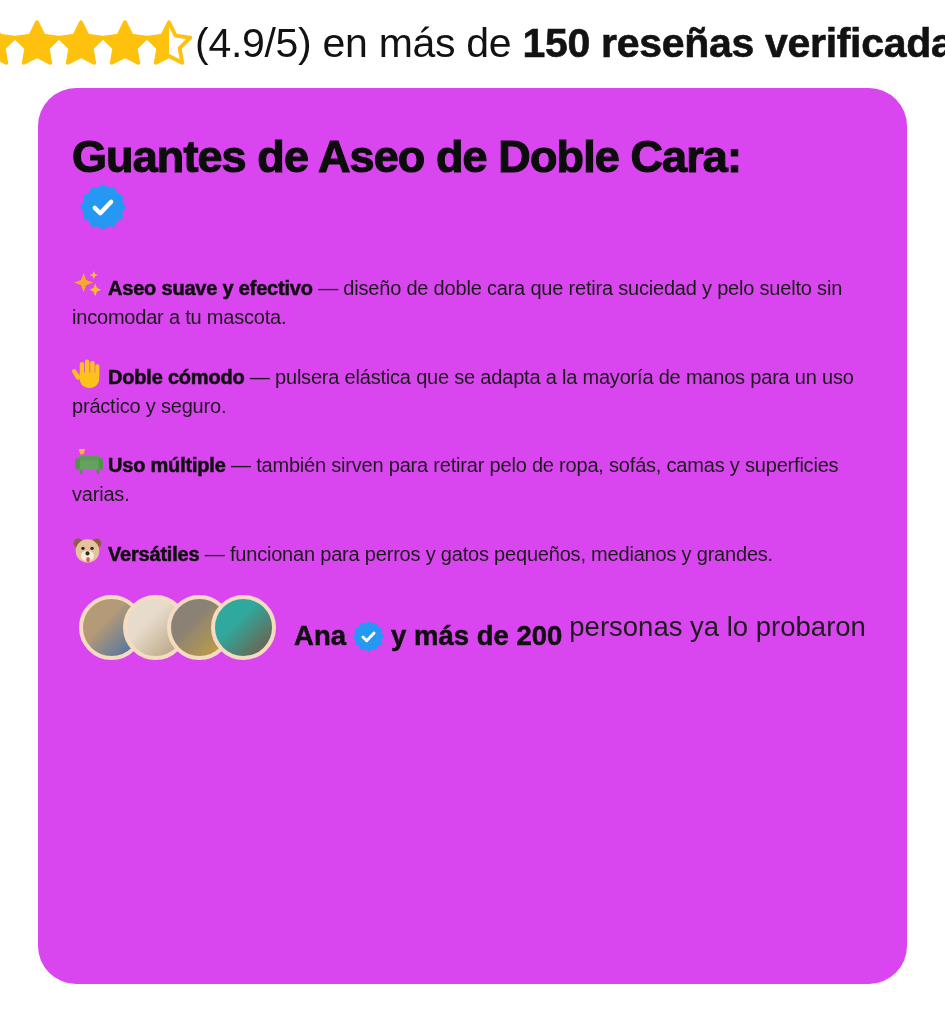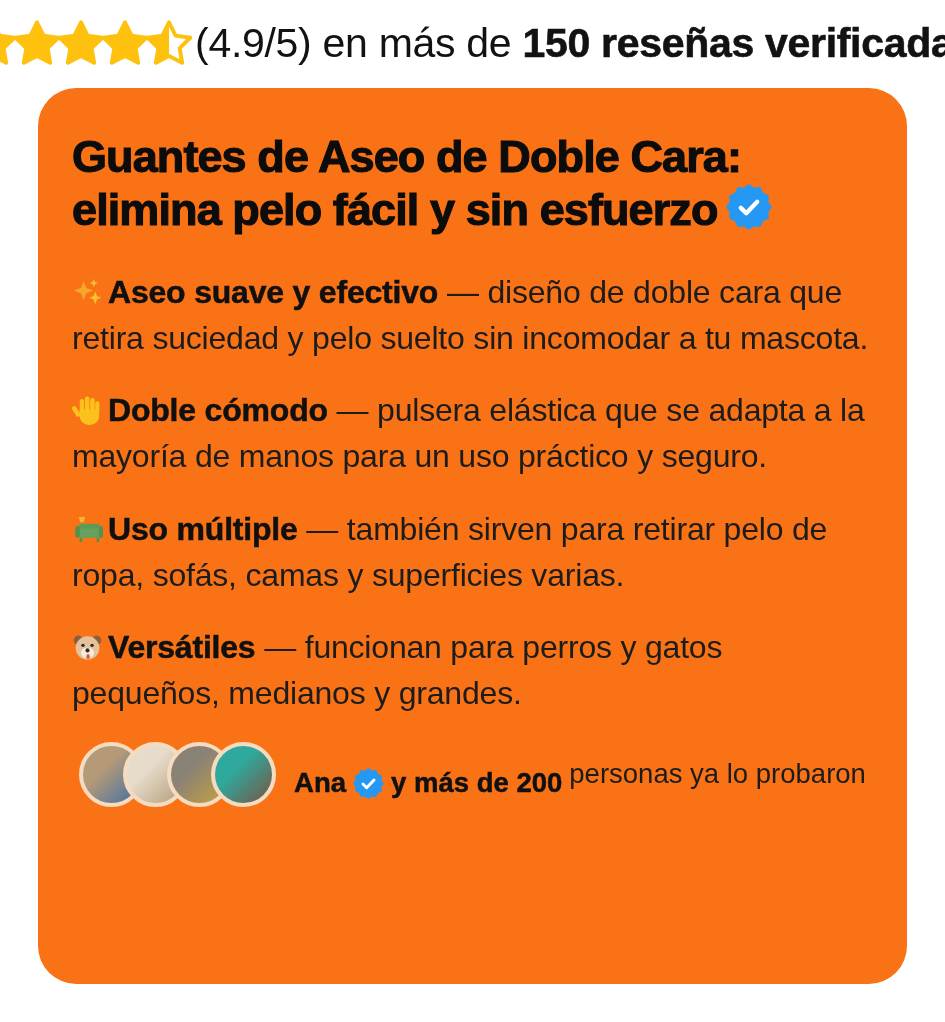--- a/index.html
+++ b/index.html
@@ -28,21 +28,21 @@
     letter-spacing:-0.9px;color:#0c0c0c;-webkit-text-stroke:1.1px #0c0c0c;
     white-space:nowrap;
   }
   .title-line{display:block;}
   .badge{display:inline-block;vertical-align:-5px;margin-left:8px;line-height:0;}
   .badge-lg svg{width:46px;height:46px;}
   .badge-sm svg{width:31px;height:31px;vertical-align:-7px;}
   
   .features{margin-top:33px;}
   .feature{
-    margin:0 0 26px 0;font-size:32px;line-height:1.44;
+    margin:0 0 26px 0;font-size:20px;line-height:1.44;
     letter-spacing:-0.2px;color:#1c1c1c;
   }
   .feature b{font-weight:700;color:#101010;-webkit-text-stroke:0.5px #101010;}
   .emoji-icon{display:inline-block;width:31px;height:31px;vertical-align:-5px;margin-right:5px;line-height:0;}
   .emoji-icon svg{width:31px;height:31px;display:block;}
   
   .social{
     display:flex;align-items:center;justify-content:center;
     margin-top:18px;white-space:nowrap;
   }
@@ -82,26 +82,26 @@
         </defs>
         <path d="M16 2.2l4.4 8.9 9.8 1.4-7.1 6.9 1.7 9.8L16 24.6l-8.8 4.6 1.7-9.8-7.1-6.9 9.8-1.4z" fill="url(#hg)" stroke="#FEC20E" stroke-width="2.6" stroke-linejoin="round"></path>
       </svg>
     </div>
   <span class="rating-text">
     <span>(4.9/5) en más de</span>
     <b>150 reseñas verificadas</b>
   </span>
 </div>
 
-<div class="card" style="background: #f97316;">
+<div class="card" style="background: #d946ef;">
 
   <h1 class="title">
     <span class="title-line">Guantes de Aseo de Doble Cara:</span>
     <span class="title-line">
-      <span>elimina pelo fácil y sin esfuerzo</span><span class="badge badge-lg"><svg viewBox="0 0 32 32">
+      <span class="badge badge-lg"><svg viewBox="0 0 32 32">
             <polygon points="16.00,1.40 19.26,3.83 23.30,3.36 24.91,7.09 28.64,8.70 28.17,12.74 30.60,16.00 28.17,19.26 28.64,23.30 24.91,24.91 23.30,28.64 19.26,28.17 16.00,30.60 12.74,28.17 8.70,28.64 7.09,24.91 3.36,23.30 3.83,19.26 1.40,16.00 3.83,12.74 3.36,8.70 7.09,7.09 8.70,3.36 12.74,3.83" fill="#2498F3" stroke="#2498F3" stroke-width="2.4" stroke-linejoin="round"></polygon>
             <path d="M10.3 16.6l3.8 3.8 7.6-8" fill="none" stroke="#fff" stroke-width="3" stroke-linecap="round" stroke-linejoin="round"></path>
           </svg></span>
     </span>
   </h1>
 
   <div class="features">
 
     <p class="feature">
       <span class="emoji-icon"><svg viewBox="0 0 32 32">

